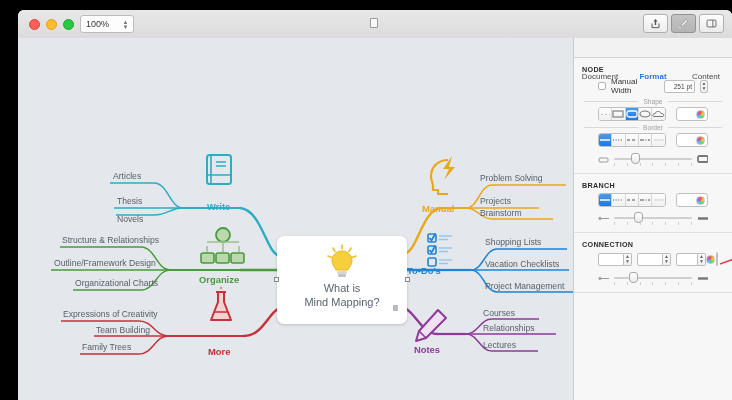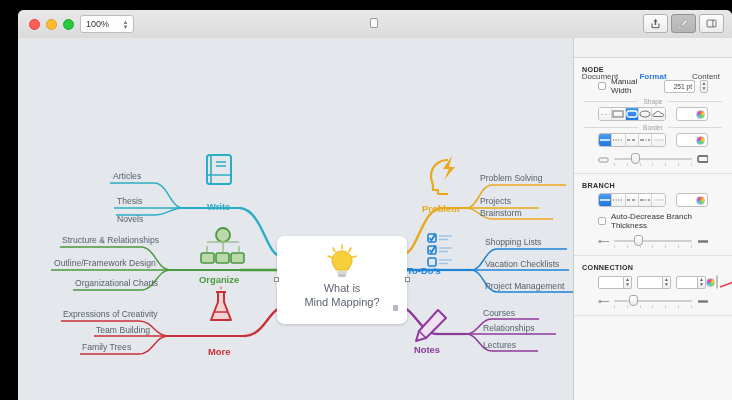--- a/index.html
+++ b/index.html
@@ -417,21 +417,21 @@
 
           <g transform="translate(398,272)">
             <path d="M22 0 L30 8 L10 28 L0 31 L3 21 Z" fill="#f0e2f3" stroke="#8e3a9b" stroke-width="2" stroke-linejoin="round"></path>
             <path d="M3 21 L10 28" stroke="#8e3a9b" stroke-width="1.6"></path>
           </g>
         </svg>
 
         <div class="branch-label" style="left:189px; top:163px; color:#2badc4">Write</div>
         <div class="branch-label" style="left:181px; top:236px; color:#4a9a3e">Organize</div>
         <div class="branch-label" style="left:190px; top:308px; color:#c9303a">More</div>
-        <div class="branch-label" style="left:404px; top:165px; color:#e9a81c">Problem</div>
+        <div class="branch-label" style="left:404px; top:165px; color:#e9a81c">Manual</div>
         <div class="branch-label" style="left:389px; top:227px; color:#1f84d6">To-Do's</div>
         <div class="branch-label" style="left:396px; top:306px; color:#8e3a9b">Notes</div>
 
         <div class="node-label" style="left:95px; top:133px">Articles</div>
         <div class="node-label" style="left:99px; top:158px">Thesis</div>
         <div class="node-label" style="left:99px; top:176px">Novels</div>
 
         <div class="node-label" style="left:44px; top:197px">Structure &amp; Relationships</div>
         <div class="node-label" style="left:36px; top:220px">Outline/Framework Design</div>
         <div class="node-label" style="left:57px; top:240px">Organizational Charts</div>
@@ -633,24 +633,20 @@
                   <line x1="1" y1="3" x2="11" y2="3" stroke="#cfcfcf" stroke-width="1.1"></line>
                 </svg>
             </div>
           </div>
           <div style="flex:1"></div>
           <div class="swatch">
             <div class="wheel"></div>
           </div>
         </div>
 
-        <div class="row" style="margin-top:5px">
-          <div class="chk"></div>
-          <div class="chk-label">Auto-Decrease Branch Thickness</div>
-        </div>
 
         <div class="row" style="margin-top:3px">
           <div class="end-ico">
             <svg width="12" height="7">
                 <line x1="1" y1="3.5" x2="11" y2="3.5" stroke="#999" stroke-width="1"></line>
                 <circle cx="2" cy="3.5" r="1.3" fill="none" stroke="#999" stroke-width=".8"></circle>
               </svg>
           </div>
           <div class="slider">
             <div class="track"></div>

